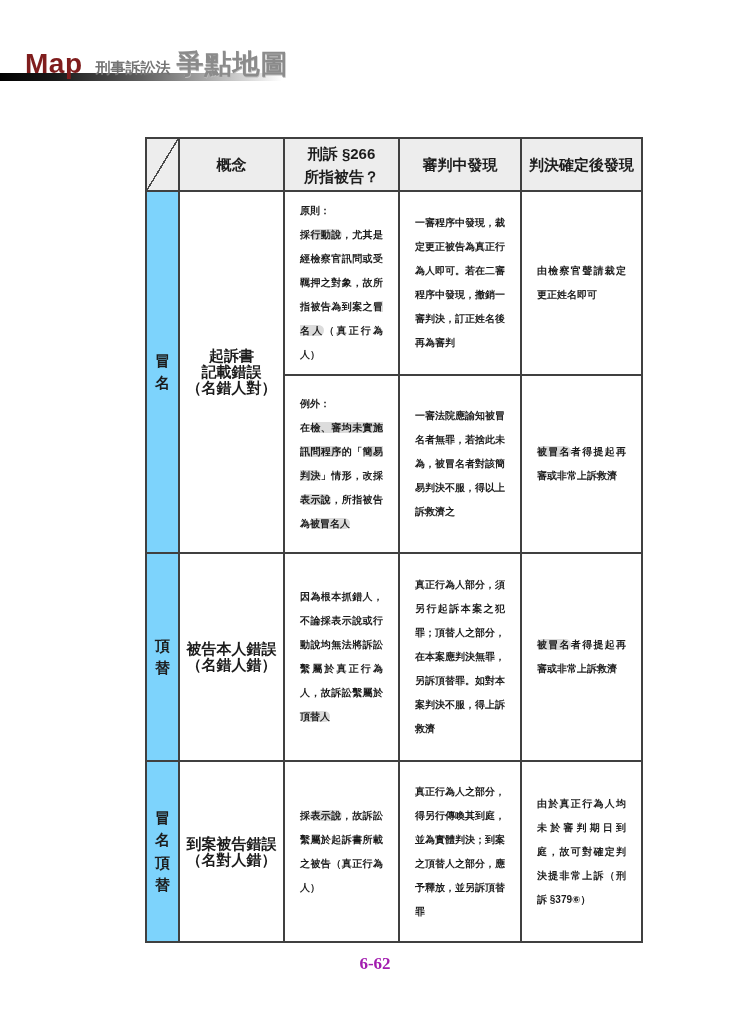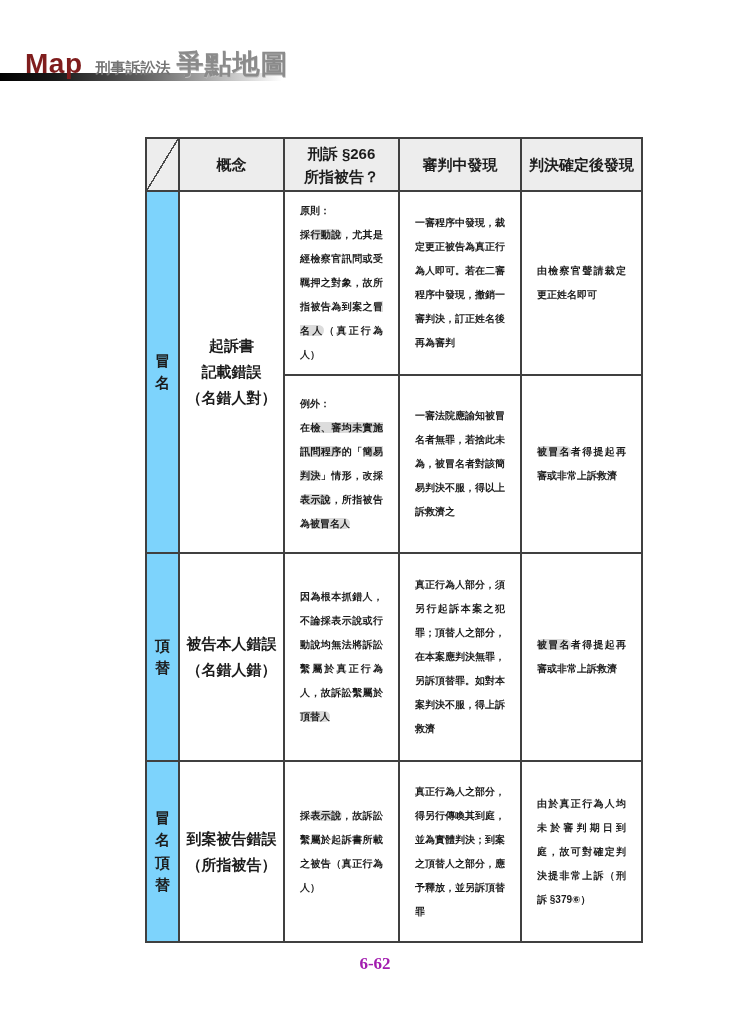--- a/index.html
+++ b/index.html
@@ -34,21 +34,21 @@
   .maptable th {
     background:#ededed; font-size:15px; text-align:center; vertical-align:middle;
     white-space:pre-line; line-height:23px; padding:2px;
   }
   th.diag {
     background-color:#ededed;
     background-image:linear-gradient(to bottom right, transparent 48.6%, #4a4a4a 48.6%, #4a4a4a 51.4%, transparent 51.4%);
   }
   td.lblcell { background:#7dd3fc; text-align:right; vertical-align:middle; padding:0; }
   .vlabel { width:1em; margin:0 auto; word-break:break-all; line-height:1.5; font-size:15px; letter-spacing:0; }
-  td.concept { text-align:center; vertical-align:middle; white-space:pre-line; line-height:26px; font-size:15px; padding:2px; }
+  td.concept { text-align:center; vertical-align:middle; white-space:pre-line; line-height:16px; font-size:15px; padding:2px; }
   td.body {
     vertical-align:middle; padding:2px 15px; line-height:24px; font-size:10px;
     text-align:justify; white-space:pre-line;
   }
   .hl { background:#dcdcdc;border-radius:7px; }
 
   tr.head-row { height:53px; }
   tr.row-1a { height:184px; }
   tr.row-1b { height:178px; }
   tr.row-2  { height:208px; }
@@ -116,21 +116,21 @@
 （名錯人錯）</td>
       <td class="body"><span>因為根本抓錯人，不論採表示說或行動說均無法將訴訟繫屬於真正行為人，故訴訟繫屬於</span><span class="hl">頂替人</span></td>
       <td class="body">真正行為人部分，須另行起訴本案之犯罪；頂替人之部分，在本案應判決無罪，另訴頂替罪。如對本案判決不服，得上訴救濟</td>
       <td class="body"><span class="hl">被冒名</span><span>者得提起再審或非常上訴救濟</span></td>
     </tr>
     <tr class="row-3">
       <td class="lblcell">
         <div class="vlabel">冒名頂替</div>
       </td>
       <td class="concept">到案被告錯誤
-（所指被告）</td>
+（名對人錯）</td>
       <td class="body"><span>採</span><span class="hl">表示說</span><span>，故訴訟繫屬於起訴書所載之被告（真正行為人）</span></td>
       <td class="body">真正行為人之部分，得另行傳喚其到庭，並為實體判決；到案之頂替人之部分，應予釋放，並另訴頂替罪</td>
       <td class="body">由於真正行為人均未於審判期日到庭，故可對確定判決提非常上訴（刑訴 §379⑥）</td>
     </tr>
   </tbody>
     </table>
 
   <div class="pagenum">6-62</div>
 
 </div>

